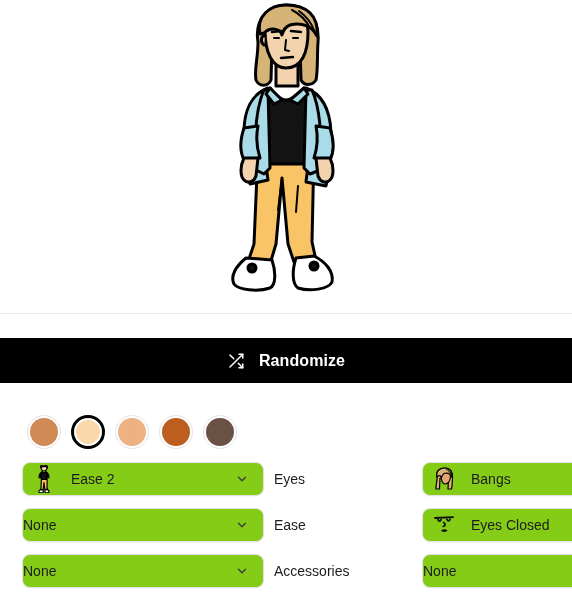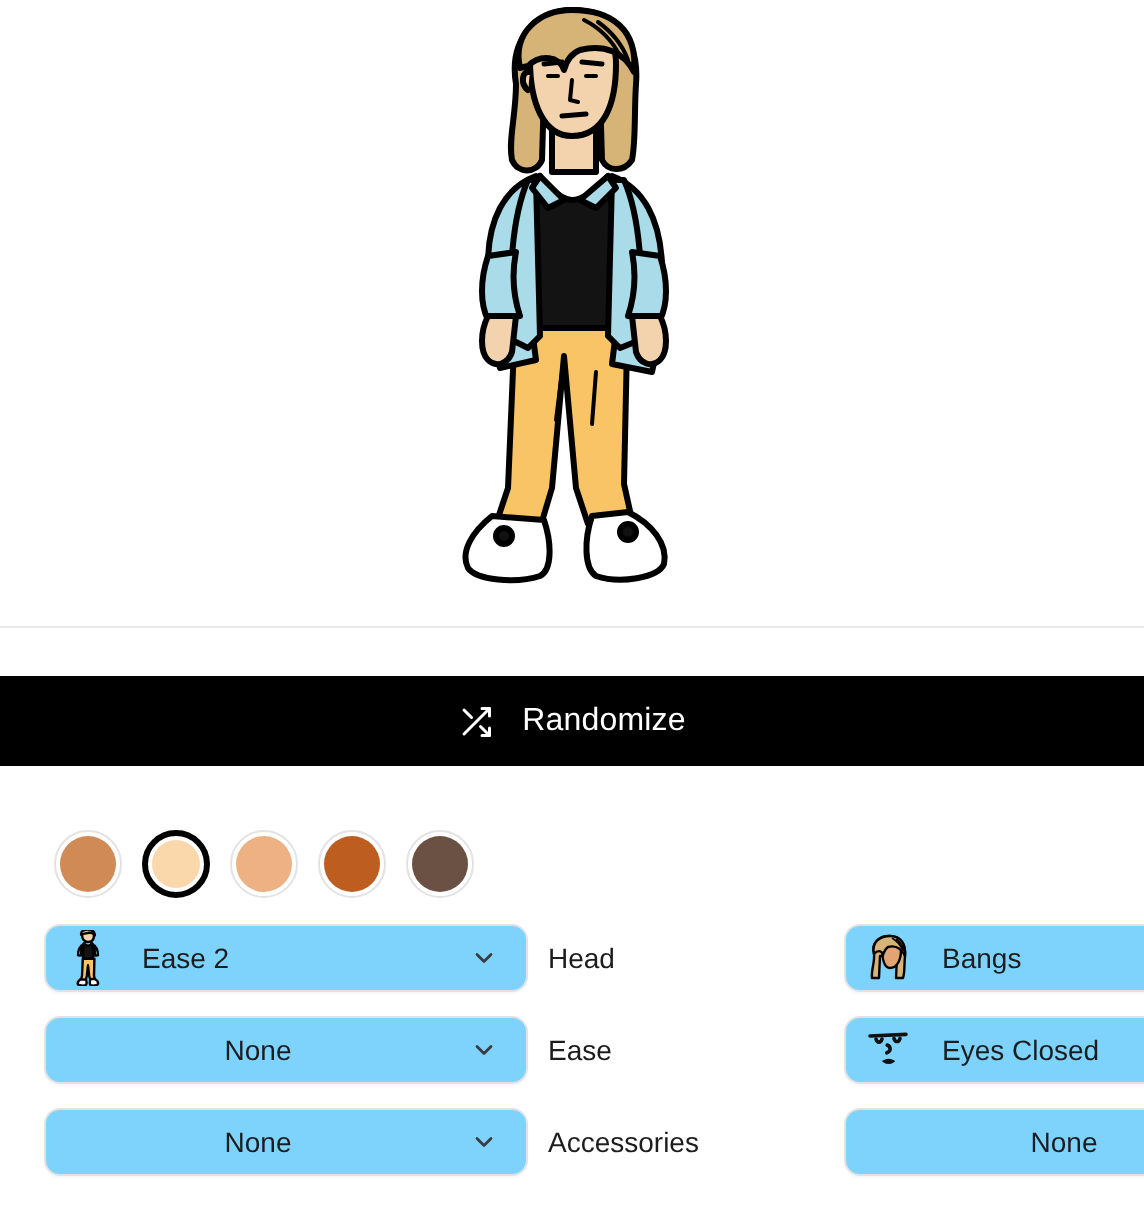--- a/index.html
+++ b/index.html
@@ -29,21 +29,21 @@
     position: absolute; left: 0; top: 338px;
     width: 572px; height: 45px;
     background: #000000;
     display: flex; align-items: center; justify-content: center;
     gap: 14px; cursor: pointer; user-select: none;
   }
   .randomize-bar .shuffle-icon {
     display:block; width:18px; height:18px; color:#ffffff;
   }
   .randomize-label {
-    color:#ffffff; font-size:16px; font-weight:400; letter-spacing:.1px;
+    color:#ffffff; font-size:16px; font-weight:700; letter-spacing:.1px;
   }
 
   
   .swatch-row {
     position: absolute; left: 27px; top: 415px;
     display: flex; align-items: center; gap: 10px;
   }
   .swatch {
     width: 34px; height: 34px; border-radius: 50%;
     position: relative; cursor: pointer;
@@ -59,21 +59,21 @@
 
   
   .controls {
     position: absolute; left: 0; top: 460px; width: 572px;
   }
   .ctrl-row {
     position: relative; height: 46px;
   }
   .select-box {
     position: absolute; top: 2px; height: 34px;
-    background: #7dd3fc;
+    background: #84cc16;
     border: 1px solid #e2e2e4;
     border-radius: 8px;
     display: flex; align-items: center;
     cursor: pointer;
     box-shadow: 0 1px 1px rgba(0,0,0,.03);
   }
   .select-box.left  { left: 22px; width: 242px; }
   .select-box.right { left: 422px; width: 220px; }
 
   .thumb {
@@ -81,21 +81,21 @@
     display: flex; align-items: center; justify-content: center;
   }
   .thumb svg { display:block; }
 
   .select-text {
     font-size: 14px; color: #1d1d20;
     flex: 1 1 auto;
   }
   .select-box.left .select-text  { margin-left: 14px; }
   .select-box.right .select-text { margin-left: 14px; }
-  .select-box .select-text.centered { text-align: center; margin-left: 0; }
+  .select-box .select-text.centered { text-align: left; margin-left: 0; }
 
   .chev {
     width: 14px; height: 14px; margin-right: 14px; flex:0 0 auto;
     color: #3c3c40;
   }
   .chev svg { display:block; }
 
   .ctrl-label {
     position: absolute; left: 274px; top: 11px;
     font-size: 14px; color: #1d1d20; white-space: nowrap;
@@ -205,21 +205,21 @@
           </g>
         </svg>
       </span>
       <span class="select-text">Ease 2</span>
       <span class="chev">
         <svg viewBox="0 0 24 24" width="14" height="14" fill="none" stroke="currentColor" stroke-width="2.4" stroke-linecap="round" stroke-linejoin="round">
             <polyline points="6 9 12 15 18 9"></polyline>
           </svg>
       </span>
     </div>
-    <span class="ctrl-label">Head</span>
+    <span class="ctrl-label">Eyes</span>
     <div class="select-box right">
       <span class="thumb">
         <svg width="26" height="26" viewBox="0 0 26 26" aria-hidden="true">
           <g stroke="#000" stroke-width="1.2" stroke-linejoin="round">
             <path d="M6 11 C4.5 5 9 2 13.5 2 C19 2 22 6 21.5 12 C21 17 21.5 20 20.5 23 L17 23 L17.5 12 L9 12 L8.5 23 L5 23 C4.5 19 6.5 15 6 11 Z" fill="#d6b377"></path>
             <path d="M10 7 C10 4 12 2.5 14.5 2.5 C17.5 2.5 19.5 5 19.5 9 C19.5 14 17.5 18 14 18 C11 18 10 14 10 7 Z" fill="#e3a373"></path>
             <path d="M6 11 C4.5 4.5 9.5 2 14 2 C19.5 2 22 6 21.5 12 C19.5 8 16.5 6.5 13 7.5 C11.5 8.5 11 10 10.5 11.5 C9.8 9 7.8 9 6 11 Z" fill="#d6b377"></path>
             <path d="M15 3 C17.5 4.5 19.5 6.5 20.5 9.5" fill="none" stroke-width="0.9"></path>
             <path d="M17 3.5 C19 5 20.5 7 21 9.5" fill="none" stroke-width="0.9"></path>
           </g>

